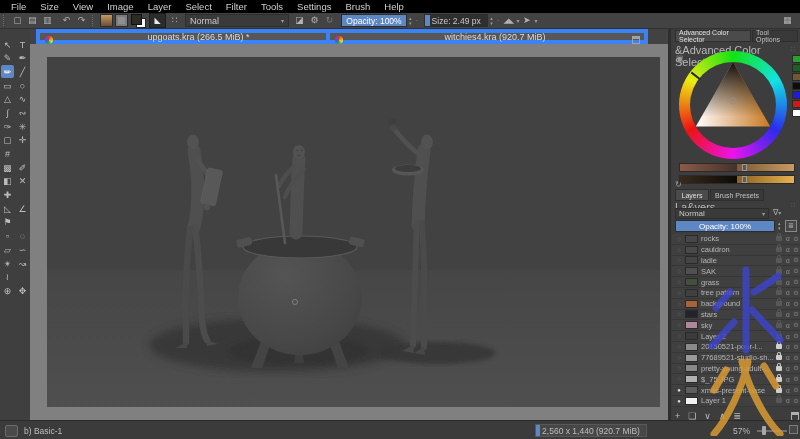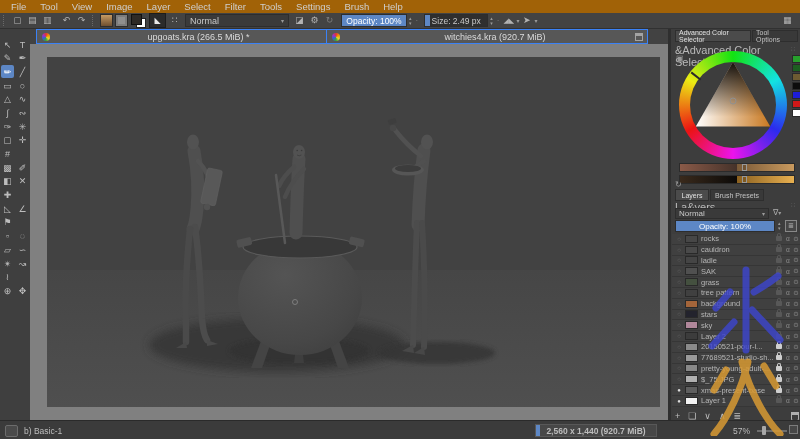--- a/index.html
+++ b/index.html
@@ -1,21 +1,21 @@
 <!DOCTYPE html>
 <html><head>
 <meta charset="utf-8">
 <style>
   html,body{margin:0;padding:0;}
   body{width:800px;height:439px;position:relative;overflow:hidden;
        background:#3a3a3a;font-family:"Liberation Sans",sans-serif;
        color:#c7c7c7;font-size:10px;-webkit-user-select:none;}
   .abs{position:absolute;}
   
-  #menubar{left:0;top:0;width:800px;height:13px;background:#a16207;display:flex;align-items:center;padding-left:4px;box-sizing:border-box;}
+  #menubar{left:0;top:0;width:800px;height:13px;background:#000000;display:flex;align-items:center;padding-left:4px;box-sizing:border-box;}
   .menu-item{padding:0 7px;font-size:9.5px;color:#cfcfcf;line-height:13px;}
   
   #toolbar{left:0;top:13px;width:800px;height:16px;background:#434343;border-bottom:1px solid #313131;display:flex;align-items:center;box-sizing:border-box;}
   .tb-handle{width:3px;height:11px;border-left:1px dotted #6a6a6a;margin:0 3px;}
   .tb-icon{min-width:13px;height:13px;margin:0 1px;color:#b3b3b3;font-size:9px;display:flex;align-items:center;justify-content:center;line-height:13px;}
   .swatch{width:13px;height:13px;margin:0 1px;border:1px solid #2c2c2c;box-sizing:border-box;}
   .grad-swatch{background:linear-gradient(to bottom,#c59a63,#6e4f30);}
   .pat-swatch{background:#8f8f8f;box-shadow:inset 0 0 0 2px #7c7c7c;}
   .fgbg{position:relative;width:15px;height:14px;margin:0 2px;}
   .fgbg .bgc{position:absolute;right:0;bottom:0;width:8px;height:8px;background:#fff;border:1px solid #222;}
@@ -25,21 +25,21 @@
   .dd-arrow{font-size:6px;color:#9a9a9a;}
   .slider{height:13px;border:1px solid #2d2d2d;box-sizing:border-box;display:flex;align-items:center;justify-content:center;font-size:8.5px;}
   .slider.opacity{width:66px;background:#5d87c5;color:#fff;margin-left:4px;}
   .slider.size{width:64px;background:#2f2f2f;color:#c9c9c9;position:relative;margin-left:4px;}
   .slider.size::before{content:'';position:absolute;left:0;top:0;bottom:0;width:5px;background:#5d87c5;}
   .stepper{display:flex;flex-direction:column;justify-content:center;margin:0 2px;line-height:4px;}
   .stepper span{font-size:5px;color:#9a9a9a;height:5px;}
   .sep-dot{color:#7a7a7a;font-size:8px;margin:0 2px;}
   
   #doc-strip{left:30px;top:29px;width:638px;height:15px;background:#424242;}
-  .doc-tab{position:absolute;top:0;height:15px;background:#575757;border:1px solid #3b82f6;box-sizing:border-box;display:flex;align-items:center;justify-content:center;padding-left:16px;}
+  .doc-tab{position:absolute;top:0;height:15px;background:#575757;border:4px solid #3b82f6;box-sizing:border-box;display:flex;align-items:center;justify-content:center;padding-left:16px;}
   .doc-title{font-size:9px;color:#dadada;}
   .krita-icon{position:absolute;left:5px;top:3px;width:8px;height:8px;border-radius:50%;
       background:conic-gradient(#e23333,#ea9a00,#ead633,#33aa33,#3366cc,#9933cc,#e23333);}
   .max-btn{position:absolute;right:4px;top:3px;width:8px;height:8px;border:1px solid #a3a3a3;border-top:3px solid #a3a3a3;box-sizing:border-box;}
   
   #toolbox{left:0;top:29px;width:30px;height:391px;background:#3f3f3f;display:grid;grid-template-columns:13px 13px;gap:0 2px;justify-content:center;align-content:start;padding-top:9px;box-sizing:border-box;grid-auto-rows:13.7px;}
   .tool{width:13px;height:13px;display:flex;align-items:center;justify-content:center;font-size:9px;color:#bdbdbd;border-radius:2px;}
   .tool.selected{background:#5d87c5;color:#fff;}
   
   #canvas-area{left:30px;top:44px;width:638px;height:376px;background:#808080;}
@@ -75,34 +75,34 @@
   .lock::before{content:'';position:absolute;left:1px;top:-3px;width:2px;height:3px;border:1px solid #585858;border-bottom:none;border-radius:2px 2px 0 0;}
   .layer-row.locked .lock{background:#cfcfcf;}
   .layer-row.locked .lock::before{border-color:#cfcfcf;}
   .ricon{width:8px;text-align:center;font-size:6.5px;color:#8e8e8e;}
   #layer-btns{position:absolute;left:4px;top:381px;width:124px;height:12px;display:flex;align-items:center;gap:8px;}
   .lb{font-size:9px;color:#bdbdbd;line-height:10px;}
   .trash{width:8px;height:9px;border:1px solid #b0b0b0;border-top:3px solid #b0b0b0;border-radius:0 0 2px 2px;box-sizing:border-box;margin-left:auto;}
   
   #statusbar{left:0;top:420px;width:800px;height:19px;background:#3b3b3b;border-top:1px solid #2a2a2a;box-sizing:border-box;font-size:8.5px;color:#bdbdbd;}
   .sel-icon{position:absolute;left:5px;top:4px;width:11px;height:10px;border:1px solid #6c6c6c;border-radius:2px;background:#4a4a4a;}
-  .mem-box{position:absolute;left:535px;top:3px;width:122px;height:13px;background:#474747;border:1px solid #585858;box-sizing:border-box;display:flex;align-items:center;justify-content:center;overflow:hidden;font-weight:bold;}
+  .mem-box{position:absolute;left:535px;top:3px;width:112px;height:13px;background:#474747;border:1px solid #585858;box-sizing:border-box;display:flex;align-items:center;justify-content:center;overflow:hidden;}
   .mem-fill{position:absolute;left:0;top:0;bottom:0;width:4px;background:#5d87c5;}
   .zoom-track{position:absolute;left:757px;top:9px;width:30px;height:2px;background:#6e6e6e;}
   .zoom-handle{position:absolute;left:762px;top:5px;width:4px;height:9px;background:#a8a8a8;border-radius:1px;}
   .zoom-btn{position:absolute;left:789px;top:4px;width:9px;height:9px;border:1px solid #7c7c7c;box-sizing:border-box;background:#474747;}
   #watermark{left:688px;top:258px;width:112px;height:178px;pointer-events:none;z-index:50;}
 </style>
 </head>
 <body>
 
 <div id="menubar" class="abs">
 
 <span class="menu-item">File</span>
-    <span class="menu-item">Tool</span>
+    <span class="menu-item">Size</span>
     <span class="menu-item">View</span>
     <span class="menu-item">Image</span>
     <span class="menu-item">Layer</span>
     <span class="menu-item">Select</span>
     <span class="menu-item">Filter</span>
     <span class="menu-item">Tools</span>
     <span class="menu-item">Settings</span>
     <span class="menu-item">Brush</span>
     <span class="menu-item">Help</span>
   </div>

